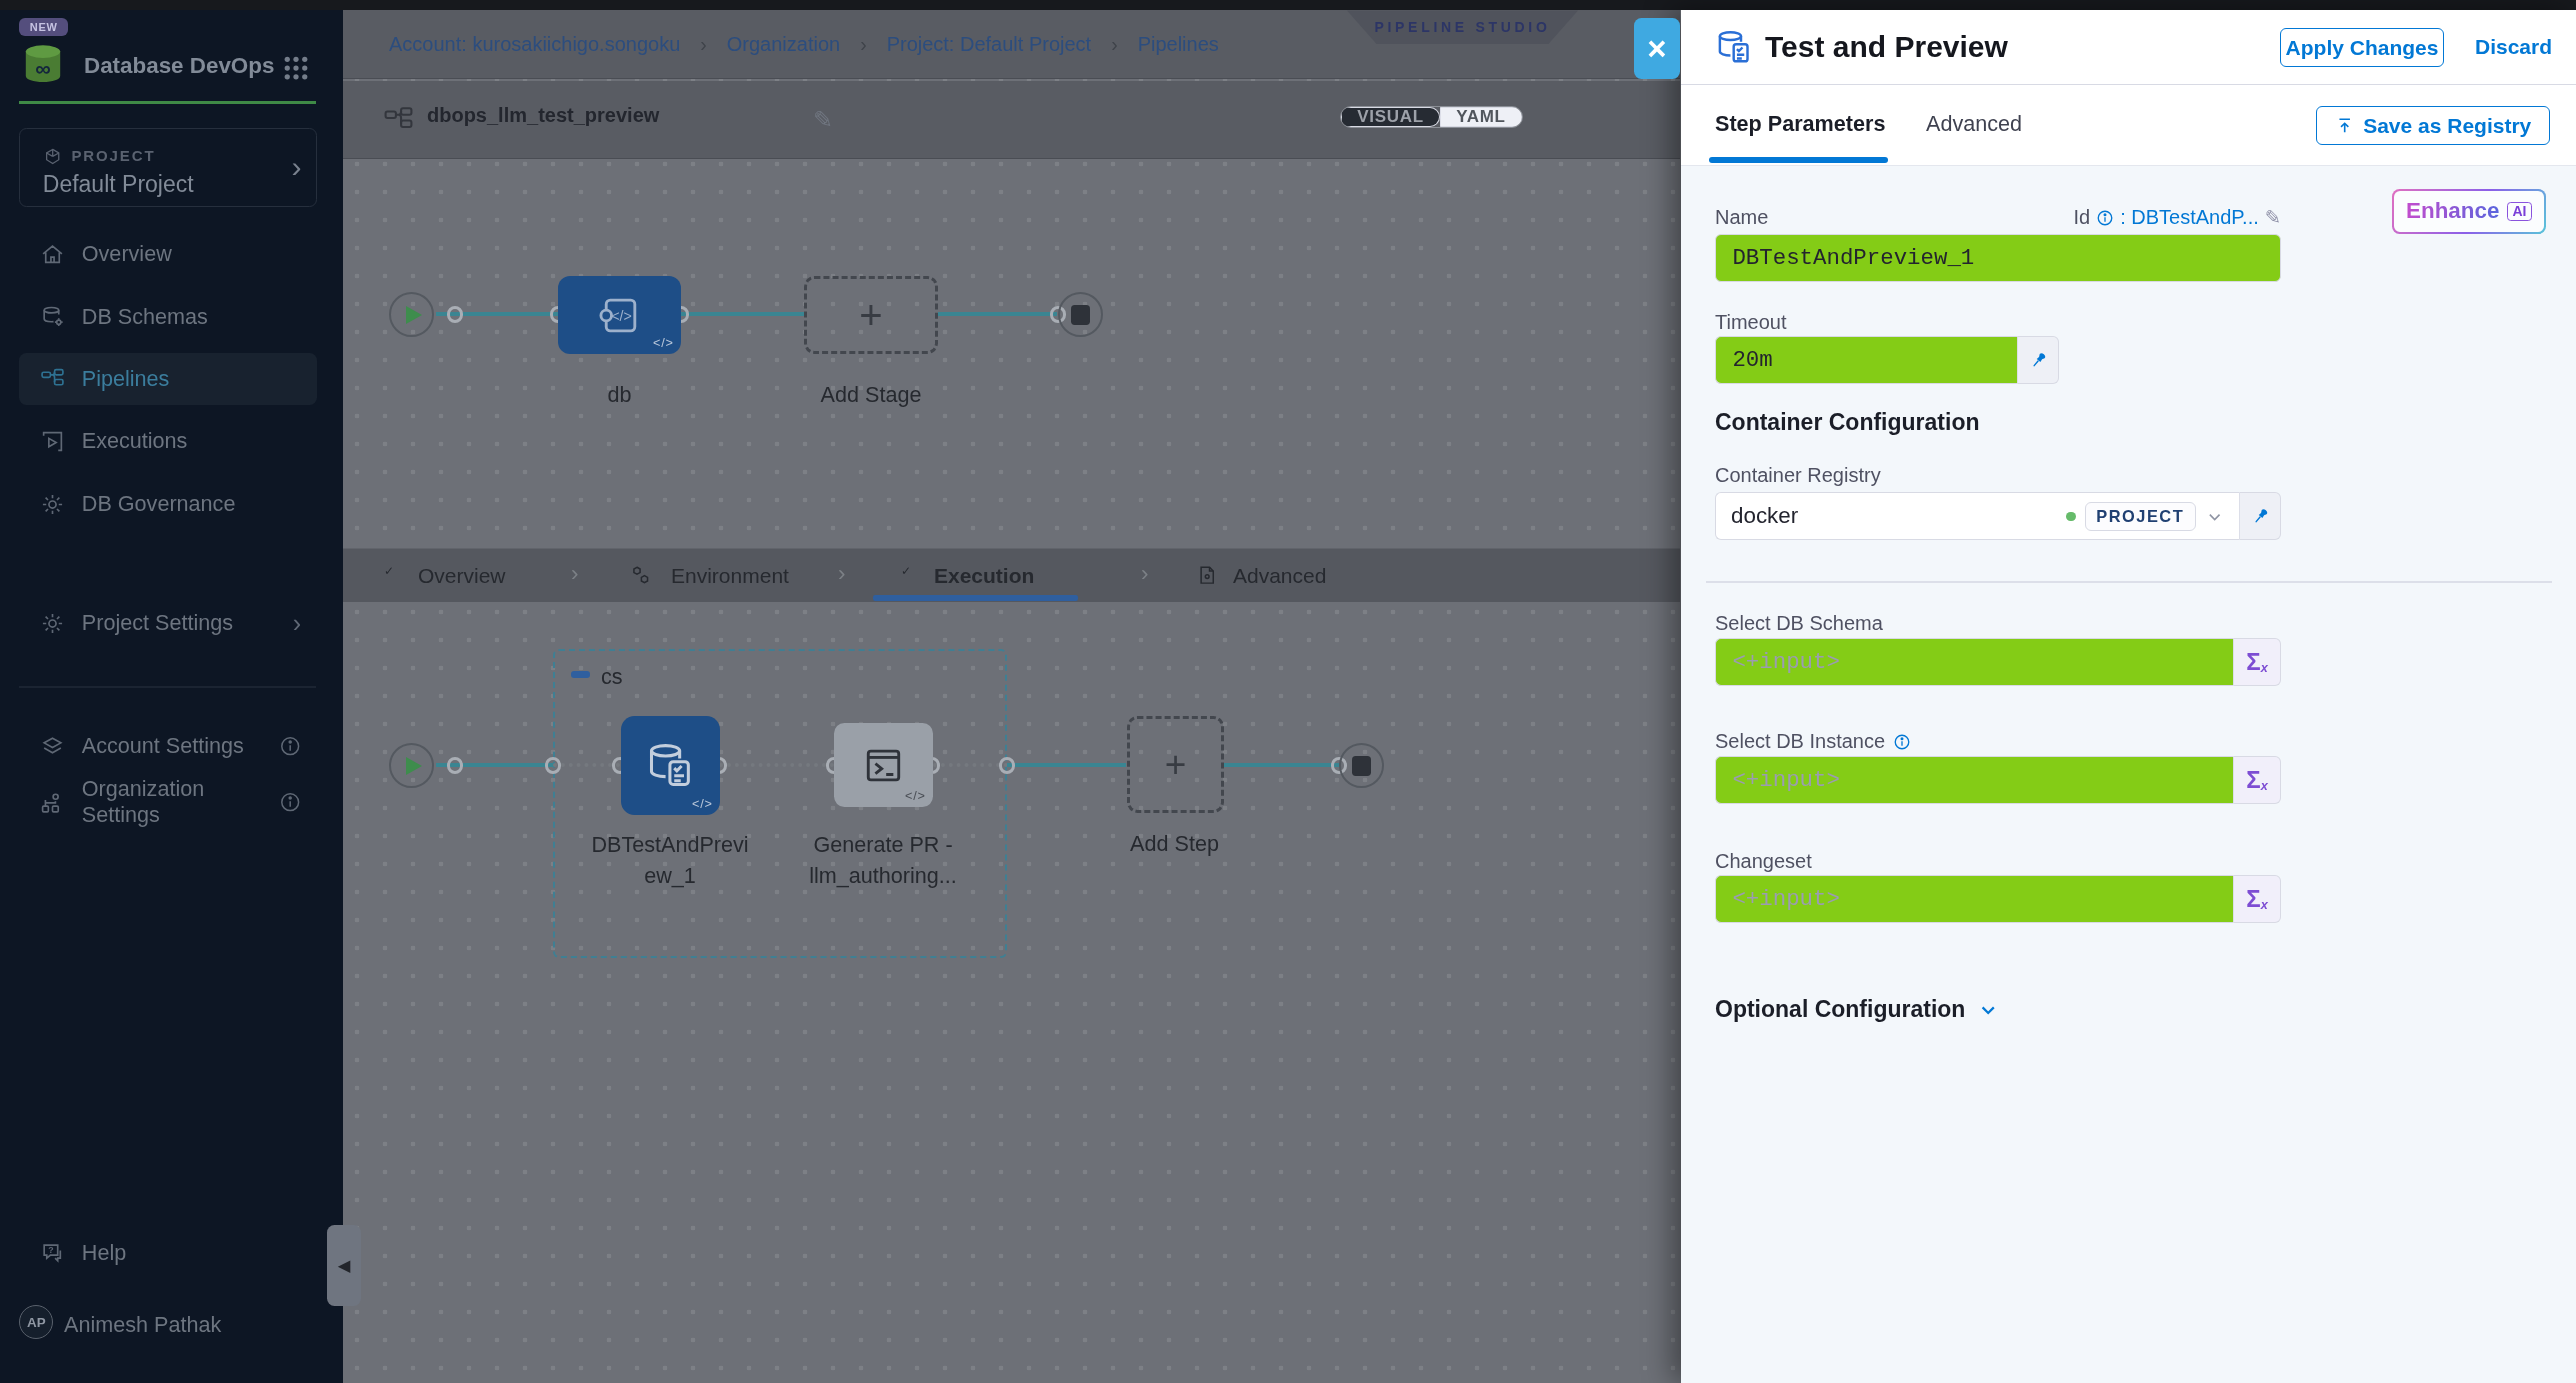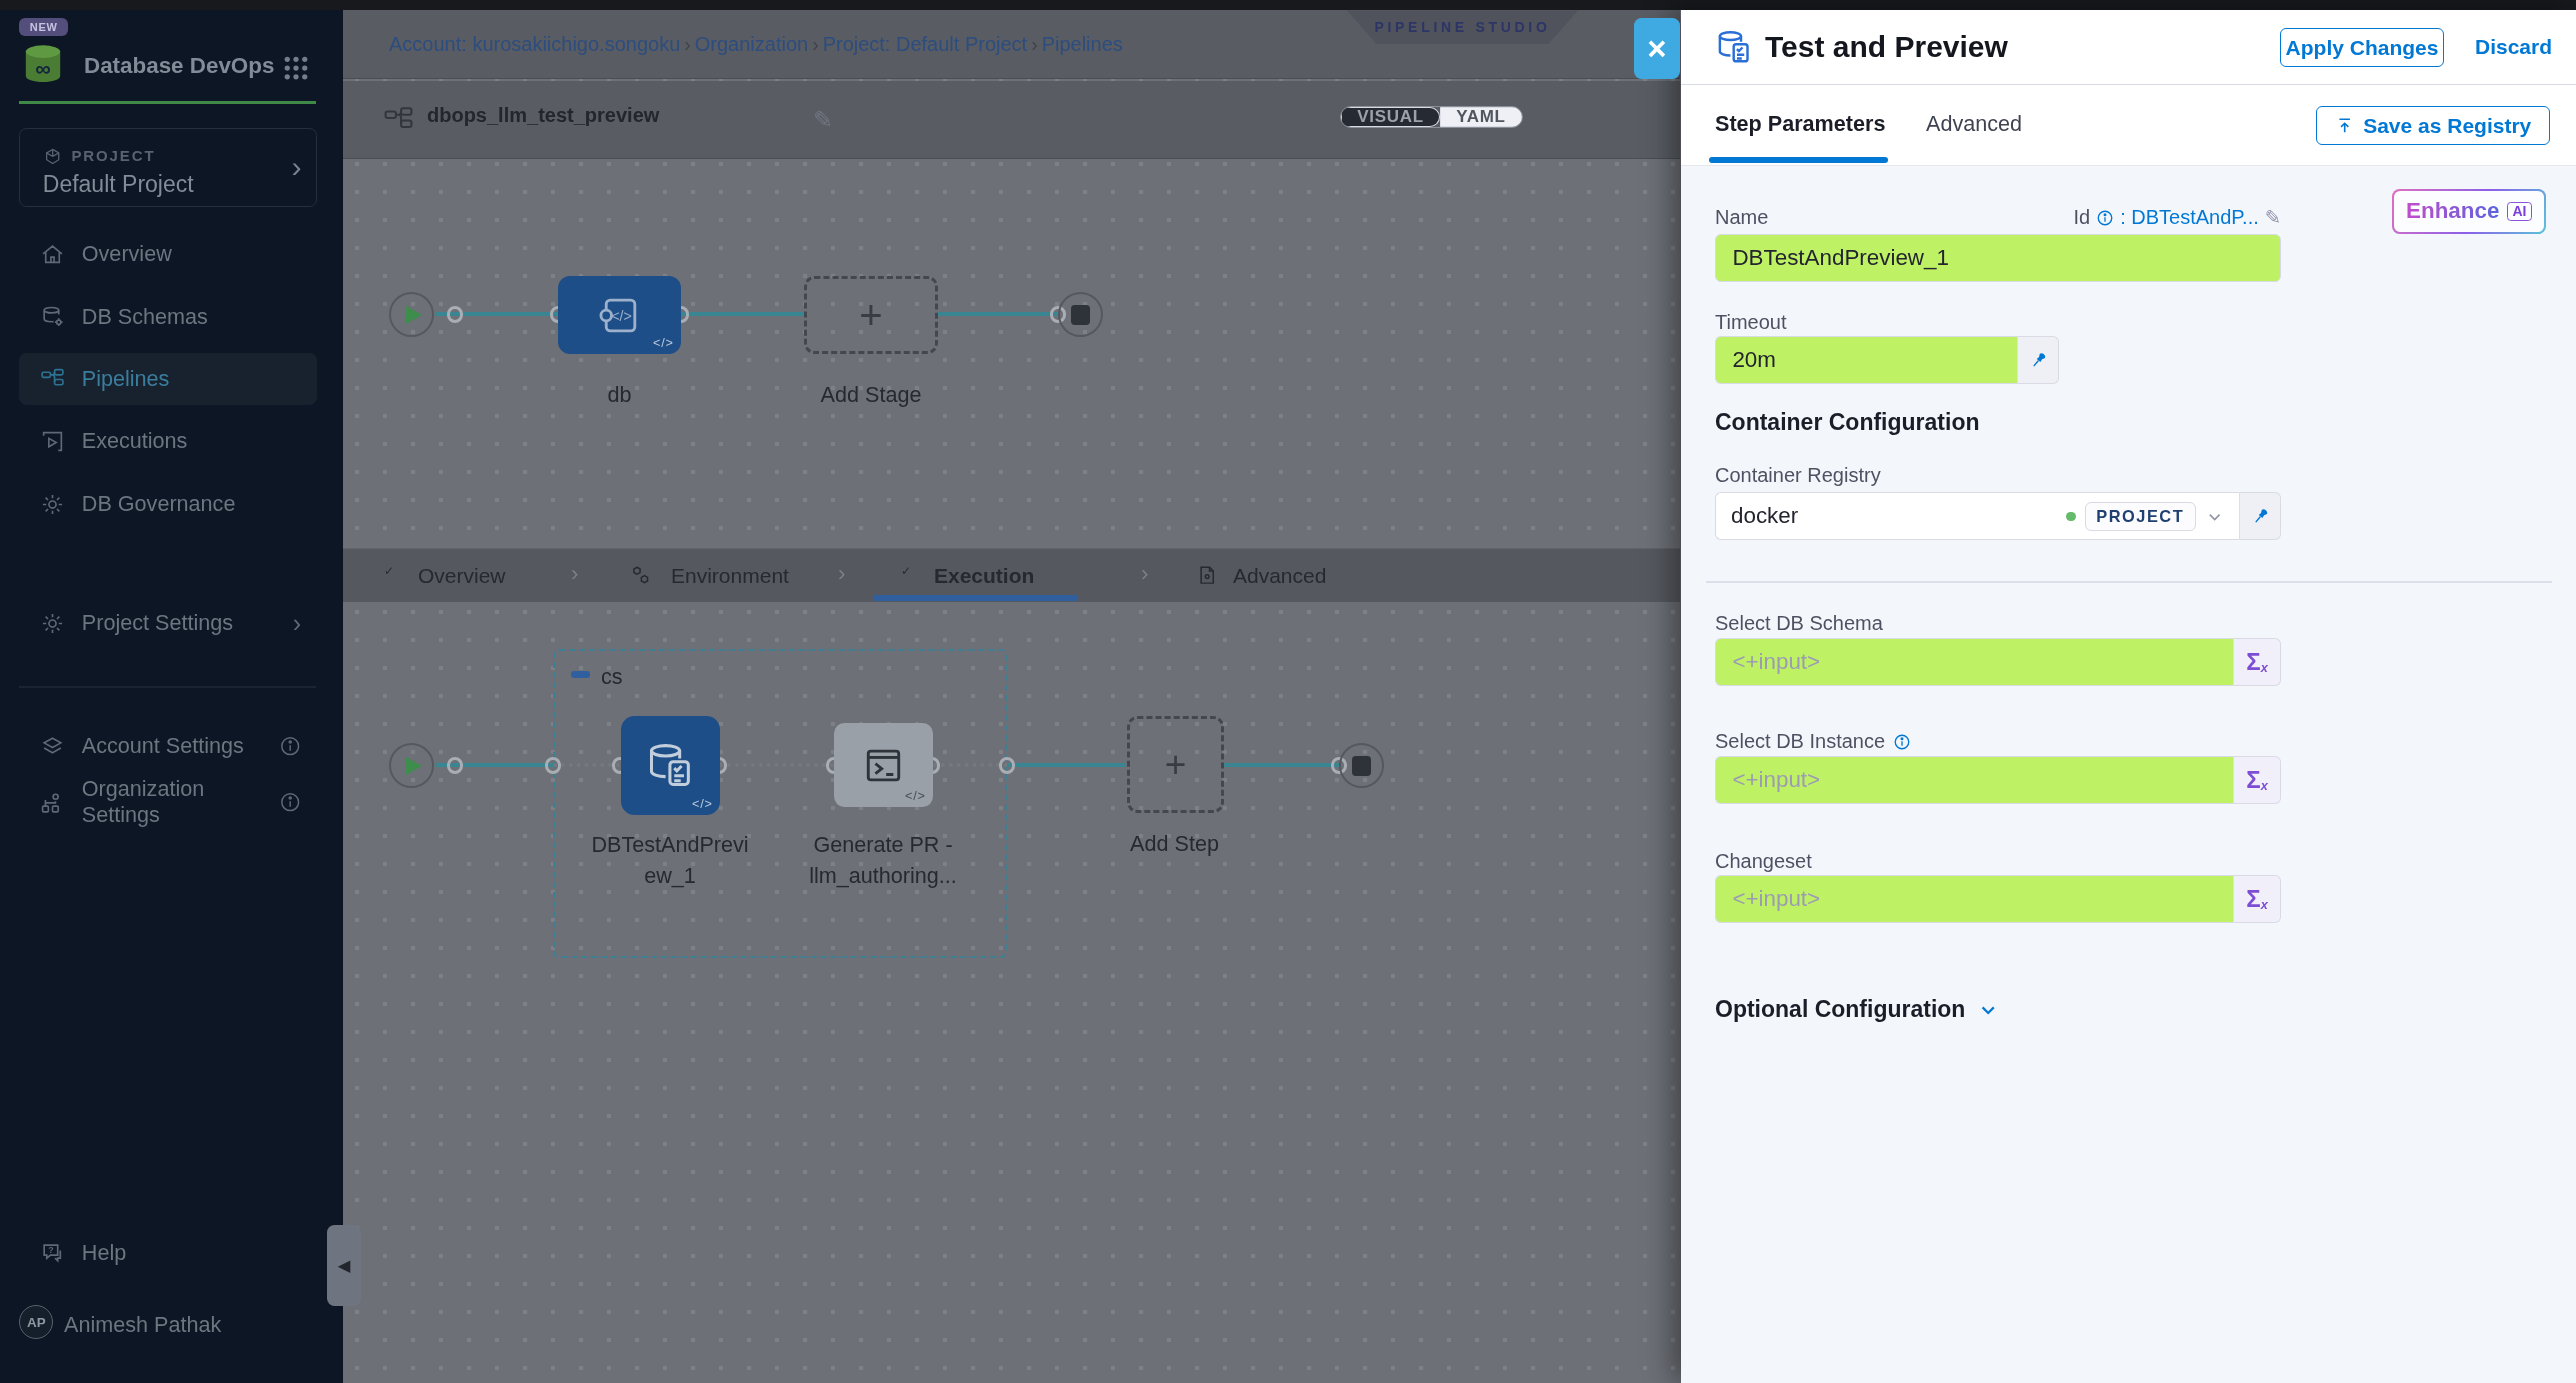--- a/index.html
+++ b/index.html
@@ -33,21 +33,21 @@
   .avatar{left:19.4px;top:1295px;width:34px;height:34px;border-radius:50%;border:1.5px solid #59616c;
           background:#151f2c;color:#8f97a3;font-size:13.4px;font-weight:700;display:flex;align-items:center;justify-content:center;box-sizing:border-box;}
   .username{left:64px;top:1302px;font-size:21.6px;color:#6d7580;}
   .collapse-handle{left:327px;top:1225px;width:34px;height:81px;background:#6f7580;border-radius:7.5px;
                    display:flex;align-items:center;justify-content:center;color:#22252b;font-size:16.4px;z-index:30;}
   
   .canvas{left:343px;top:10.4px;width:1337px;height:1373px;background:#6d7077;
           background-image:radial-gradient(circle,#7d8086 2.2px,transparent 2.6px);background-size:28px 28px;}
   .crumb-bar{left:0;top:0;width:1337px;height:69px;background:#595c63;border-bottom:1.5px solid #4a4d54;
              display:flex;align-items:center;box-sizing:border-box;}
-  .crumb-bar .wrap{margin-left:46px;display:flex;align-items:flex-start;gap:4px;font-size:20px;}
+  .crumb-bar .wrap{margin-left:46px;display:flex;align-items:flex-start;gap:20px;font-size:20px;}
   .crumb-link{color:#2c4d7e;}
   .crumb-sep{color:#3f434a;font-size:19.4px;}
   .studio-badge{left:1004px;top:0;width:231px;height:34px;background:#50535c;
                 clip-path:polygon(0 0,100% 0,87% 100%,13% 100%);
                 display:flex;align-items:center;justify-content:center;
                 color:#2c3566;font-size:14px;font-weight:700;letter-spacing:3.7px;z-index:2;}
   .title-row{left:0;top:71px;width:1337px;height:78px;background:#595c63;border-bottom:1.5px solid #4a4d54;box-sizing:border-box;}
   .pipe-title{left:84px;top:22.4px;font-size:20px;font-weight:700;color:#23262e;}
   .pencil{left:470px;top:25px;font-size:24px;color:#707680;}
   .toggle{left:997px;top:24.6px;height:22px;display:flex;border:1.5px solid #8b8f96;border-radius:16.4px;overflow:hidden;box-sizing:border-box;}
@@ -84,21 +84,21 @@
   .btn-outline{border:1.5px solid #0278d5;border-radius:6px;background:#fff;color:#0278d5;
                font-size:21px;font-weight:600;display:flex;align-items:center;justify-content:center;box-sizing:border-box;}
   .p-tabs{left:0;top:76px;width:895px;height:79px;}
   .ptab-active{left:34px;top:25px;font-size:21.6px;font-weight:700;color:#1b1e28;}
   .ptab{left:245px;top:25px;font-size:21.6px;color:#3f4250;}
   .punderline{left:28px;top:71px;width:179px;height:6px;background:#0278d5;border-radius:3px;}
   .p-body{left:0;top:155px;width:895px;height:1218px;background:#f3f7fb;border-top:1.5px solid #e4e7ee;box-sizing:border-box;}
   .flabel{font-size:20px;color:#4f5162;}
   .field{display:flex;height:48px;box-sizing:border-box;}
   .field input{flex:1;min-width:0;border:1.5px solid #d8dae4;border-radius:6px;padding:0 16.4px;font-size:22.4px;color:#23242e;
-               font-family:Liberation Sans, sans-serif;background:#bef264;outline:none;}
+               font-family:Liberation Mono, monospace;background:#84cc16;outline:none;}
   .field input::placeholder{color:#9b9cb2;}
   .field.with-seg input{border-radius:6px 0 0 6px;border-right:none;}
   .seg{width:42px;background:#eef0f6;border:1.5px solid #d8dae4;border-left:0.7px solid #dcdee8;border-radius:0 6px 6px 0;
        display:flex;align-items:center;justify-content:center;box-sizing:border-box;}
   .seg.sigma{width:48px;background:#f1effa;color:#7d4dd3;font-size:24px;font-weight:600;}
   .seg .sub{font-size:12.7px;font-style:italic;margin-top:10.4px;}
   .heading{font-size:23px;font-weight:700;color:#1b1e28;}
   .divider{background:#dcdfe9;height:1.5px;}
   .enhance{left:711px;top:22.4px;width:154px;height:45px;border-radius:7.5px;padding:2.2px;box-sizing:border-box;
            background:linear-gradient(120deg,#e070c0,#8b5fe8 55%,#59c4d9);}

